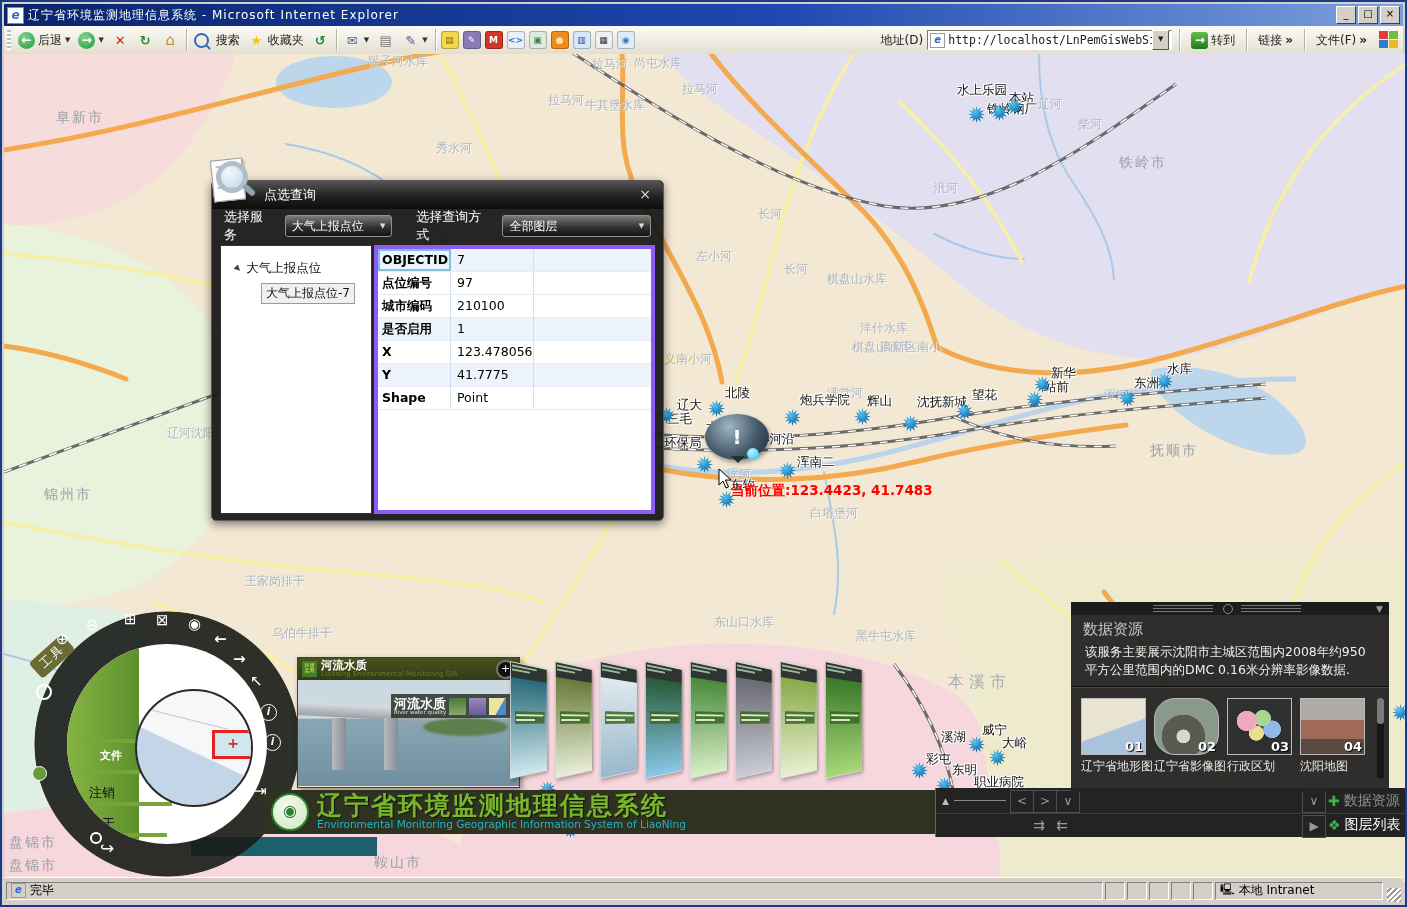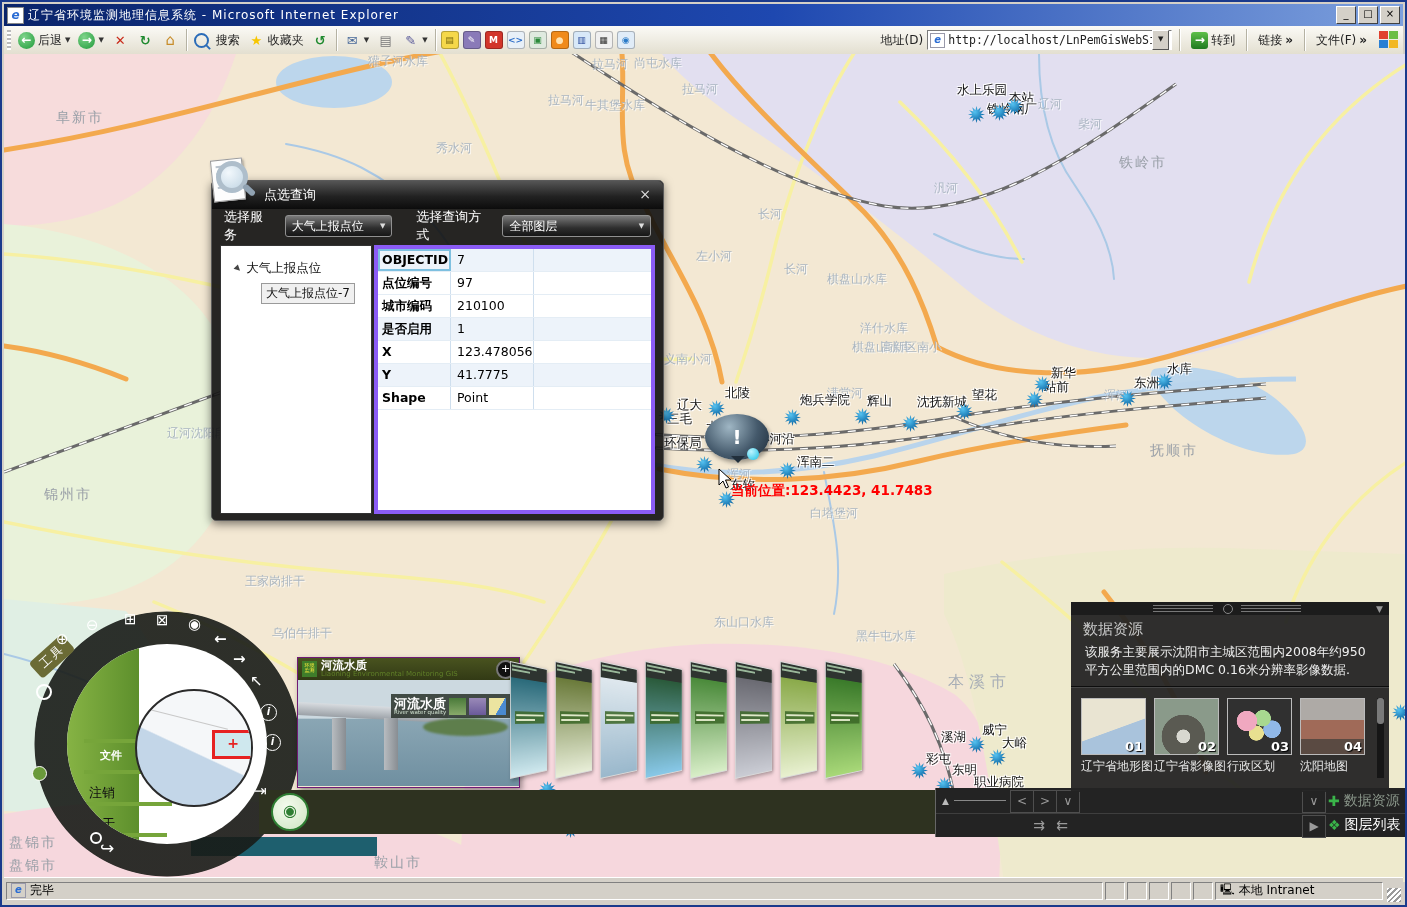--- a/index.html
+++ b/index.html
@@ -632,20 +632,24 @@
               <i></i>
               <i style="width:60%"></i>
             </span>
           </div>
         </div>
       </div>
 
     <div class="tealstrip"></div>
     <div class="olivebar">
       <span class="logo-em">◉</span>
+      <span>
+        <div class="ft-cn">辽宁省环境监测地理信息系统</div>
+        <div class="ft-en">Environmental Monitoring Geographic Information System of LiaoNing</div>
+      </span>
     </div>
     <div class="ctrlstrip">
       <span class="hline"></span>
       <span class="slider-tri">▲</span>
       <span class="slider-line"></span>
       <span class="cbox" style="left:74px;top:2px;">&lt;</span>
       <span class="cbox" style="left:97px;top:2px;">&gt;</span>
       <span class="cbox" style="left:120px;top:2px;">∨</span>
       <span class="cbox" style="left:92px;top:27px;border:none;font-size:14px;">⇉</span>
       <span class="cbox" style="left:115px;top:27px;border:none;font-size:14px;">⇇</span>
@@ -672,21 +676,21 @@
       <div class="dp-desc">该服务主要展示沈阳市主城区范围内2008年约950平方公里范围内的DMC 0.16米分辨率影像数据.</div>
       <div class="dp-div"></div>
       <div class="dp-thumbs" id="dp-thumbs">
           <div class="thumb">
             <div class="img" style="background: linear-gradient(160deg, rgb(233, 228, 210) 54%, rgb(169, 195, 220) 55%);">
               <span class="num">01</span>
             </div>
             <div class="cap">辽宁省地形图</div>
           </div>
           <div class="thumb">
-            <div class="img" style="background: radial-gradient(circle at 45% 68%, rgb(216, 216, 208) 13%, rgb(90, 90, 82) 14%, rgb(90, 90, 82) 42%, rgb(138, 154, 138) 43%);">
+            <div class="img" style="background: radial-gradient(circle at 45% 68%, rgb(216, 216, 208) 13%, rgb(90, 90, 82) 14%, rgb(90, 90, 82) 42%, rgb(138, 154, 138) 43%); border-radius: 21px;">
               <span class="num">02</span>
             </div>
             <div class="cap">辽宁省影像图</div>
           </div>
           <div class="thumb">
             <div class="img" style="background: radial-gradient(circle at 30% 40%, rgb(240, 168, 192) 0px, rgb(240, 168, 192) 18%, transparent 19%), radial-gradient(circle at 55% 35%, rgb(168, 216, 144) 0px, rgb(168, 216, 144) 16%, transparent 17%), radial-gradient(circle at 70% 55%, rgb(144, 184, 232) 0px, rgb(144, 184, 232) 16%, transparent 17%), radial-gradient(circle at 45% 62%, rgb(232, 224, 144) 0px, rgb(232, 224, 144) 15%, transparent 16%), rgb(48, 48, 48);">
               <span class="num">03</span>
             </div>
             <div class="cap">行政区划</div>
           </div>

